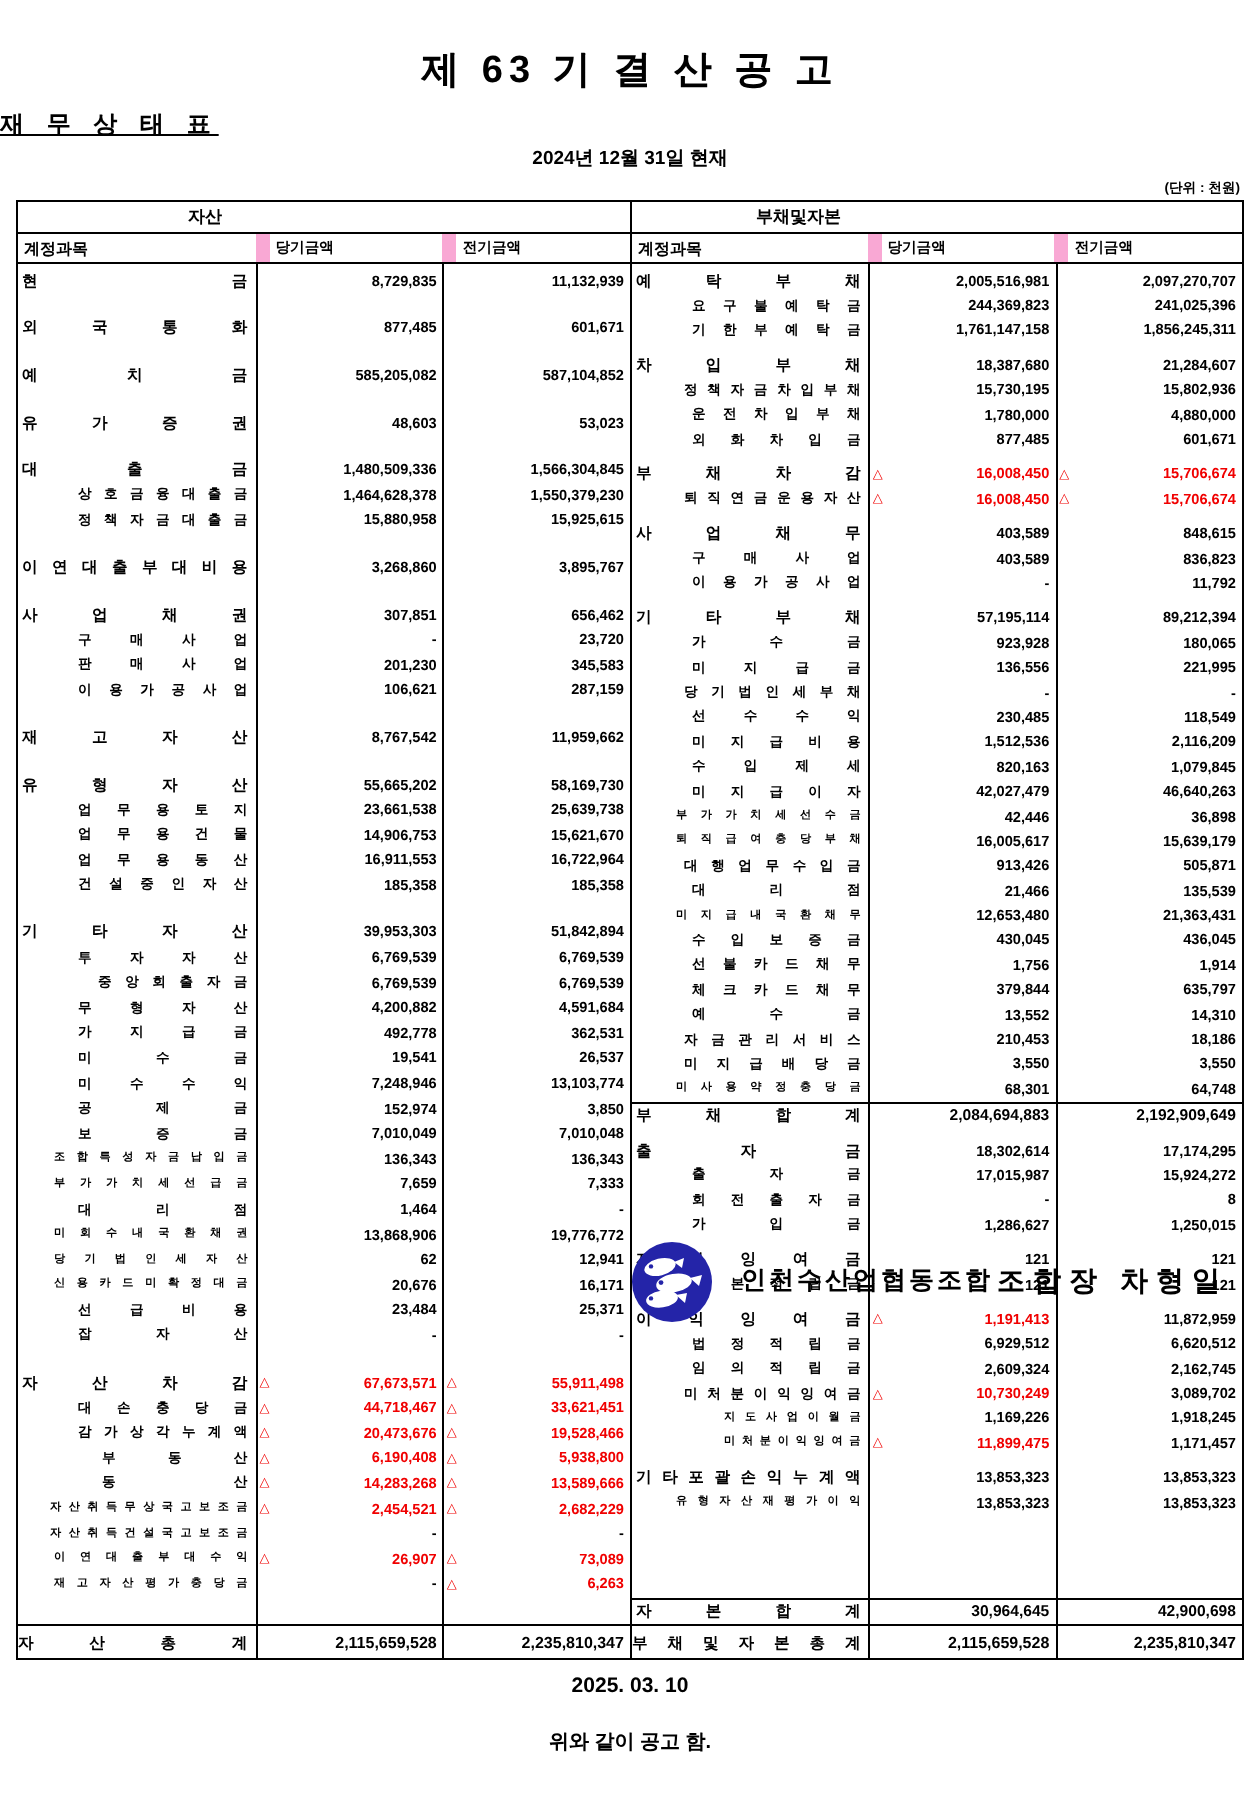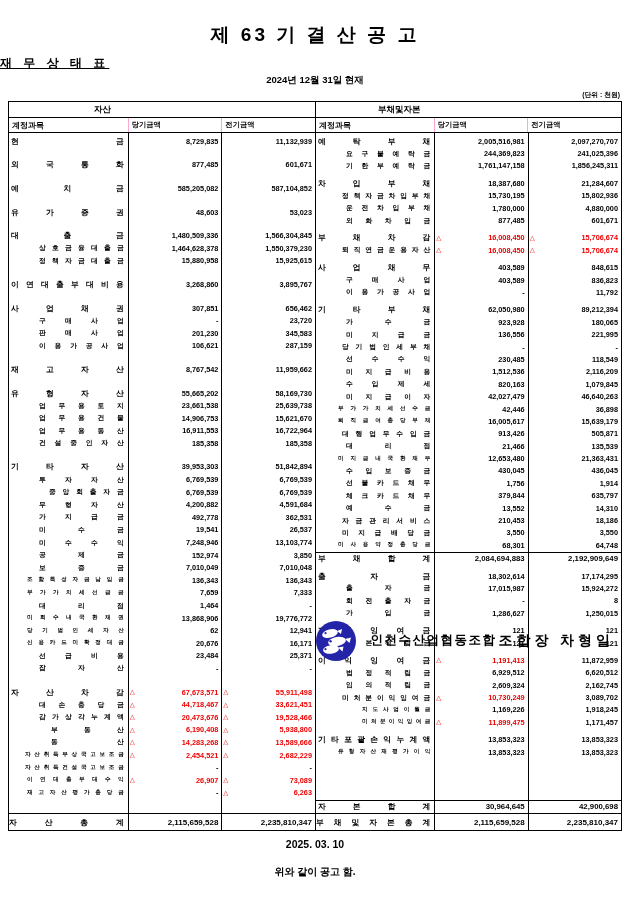--- a/index.html
+++ b/index.html
@@ -13,21 +13,21 @@
   .unit{ text-align:right; font-size:6.8px; font-weight:700; margin:3px 10px 1px 0; }
 
   .bstable{ margin:0 8px; border:1.5px solid #000; }
   .hdr1{ display:flex; border-bottom:1px solid #000; height:15px; font-size:8.5px; font-weight:700; }
   .hdr1 .hcell{ width:50%; box-sizing:border-box; display:flex; justify-content:space-between; align-items:center; }
   .hdr1 .hcell.assets{ padding:0 85px; }
   .hdr1 .hcell.liab{ border-left:1px solid #000; padding:0 62px;font-family:Liberation Mono, monospace; }
   .hdr2{ display:flex; border-bottom:1px solid #000; height:14px; font-size:8px; font-weight:700; }
   .hdr2 .hc{ box-sizing:border-box; display:flex; justify-content:space-between; align-items:center; padding:0 3px;text-align:right; }
   .hdr2 .hc.acc{ width:19.4%; }
-  .hdr2 .hc.amt{ width:15.3%; border-left:1px solid #f9a8d4; }
+  .hdr2 .hc.amt{ width:15.3%; border-left:7px solid #f9a8d4; }
   .hdr2 .hc.acc2{ width:19.4%; border-left:1px solid #000; }
 
   .bs-body{ display:flex; height:680px; }
   .half{ width:50%; position:relative; display:flex; flex-direction:column; box-sizing:border-box; padding-top:2px; }
   .half.right{ border-left:1px solid #000; }
   .vline{ position:absolute; top:0; bottom:0; width:1px; background:#000; }
   .vl1{ left:38.8%; } .vl2{ left:69.4%; }
 
   .row{ display:flex; flex:none; align-items:center; }
   .half.left .row{ height:12.6px; }
@@ -858,21 +858,21 @@
           </div>
           <div class="row gap">
             <div class="lab lz-n" style="padding-left: 2px;">
               <span class="sp">
                 <span>기</span>
                 <span>타</span>
                 <span>부</span>
                 <span>채</span>
               </span>
             </div>
-            <div class="amt"><span class="">62,050,980</span></div>
+            <div class="amt"><span class="">57,195,114</span></div>
             <div class="amt"><span class="">89,212,394</span></div>
           </div>
           <div class="row">
             <div class="lab lz-s" style="padding-left: 30px;">
               <span class="sp">
                 <span>가</span>
                 <span>수</span>
                 <span>금</span>
               </span>
             </div>

